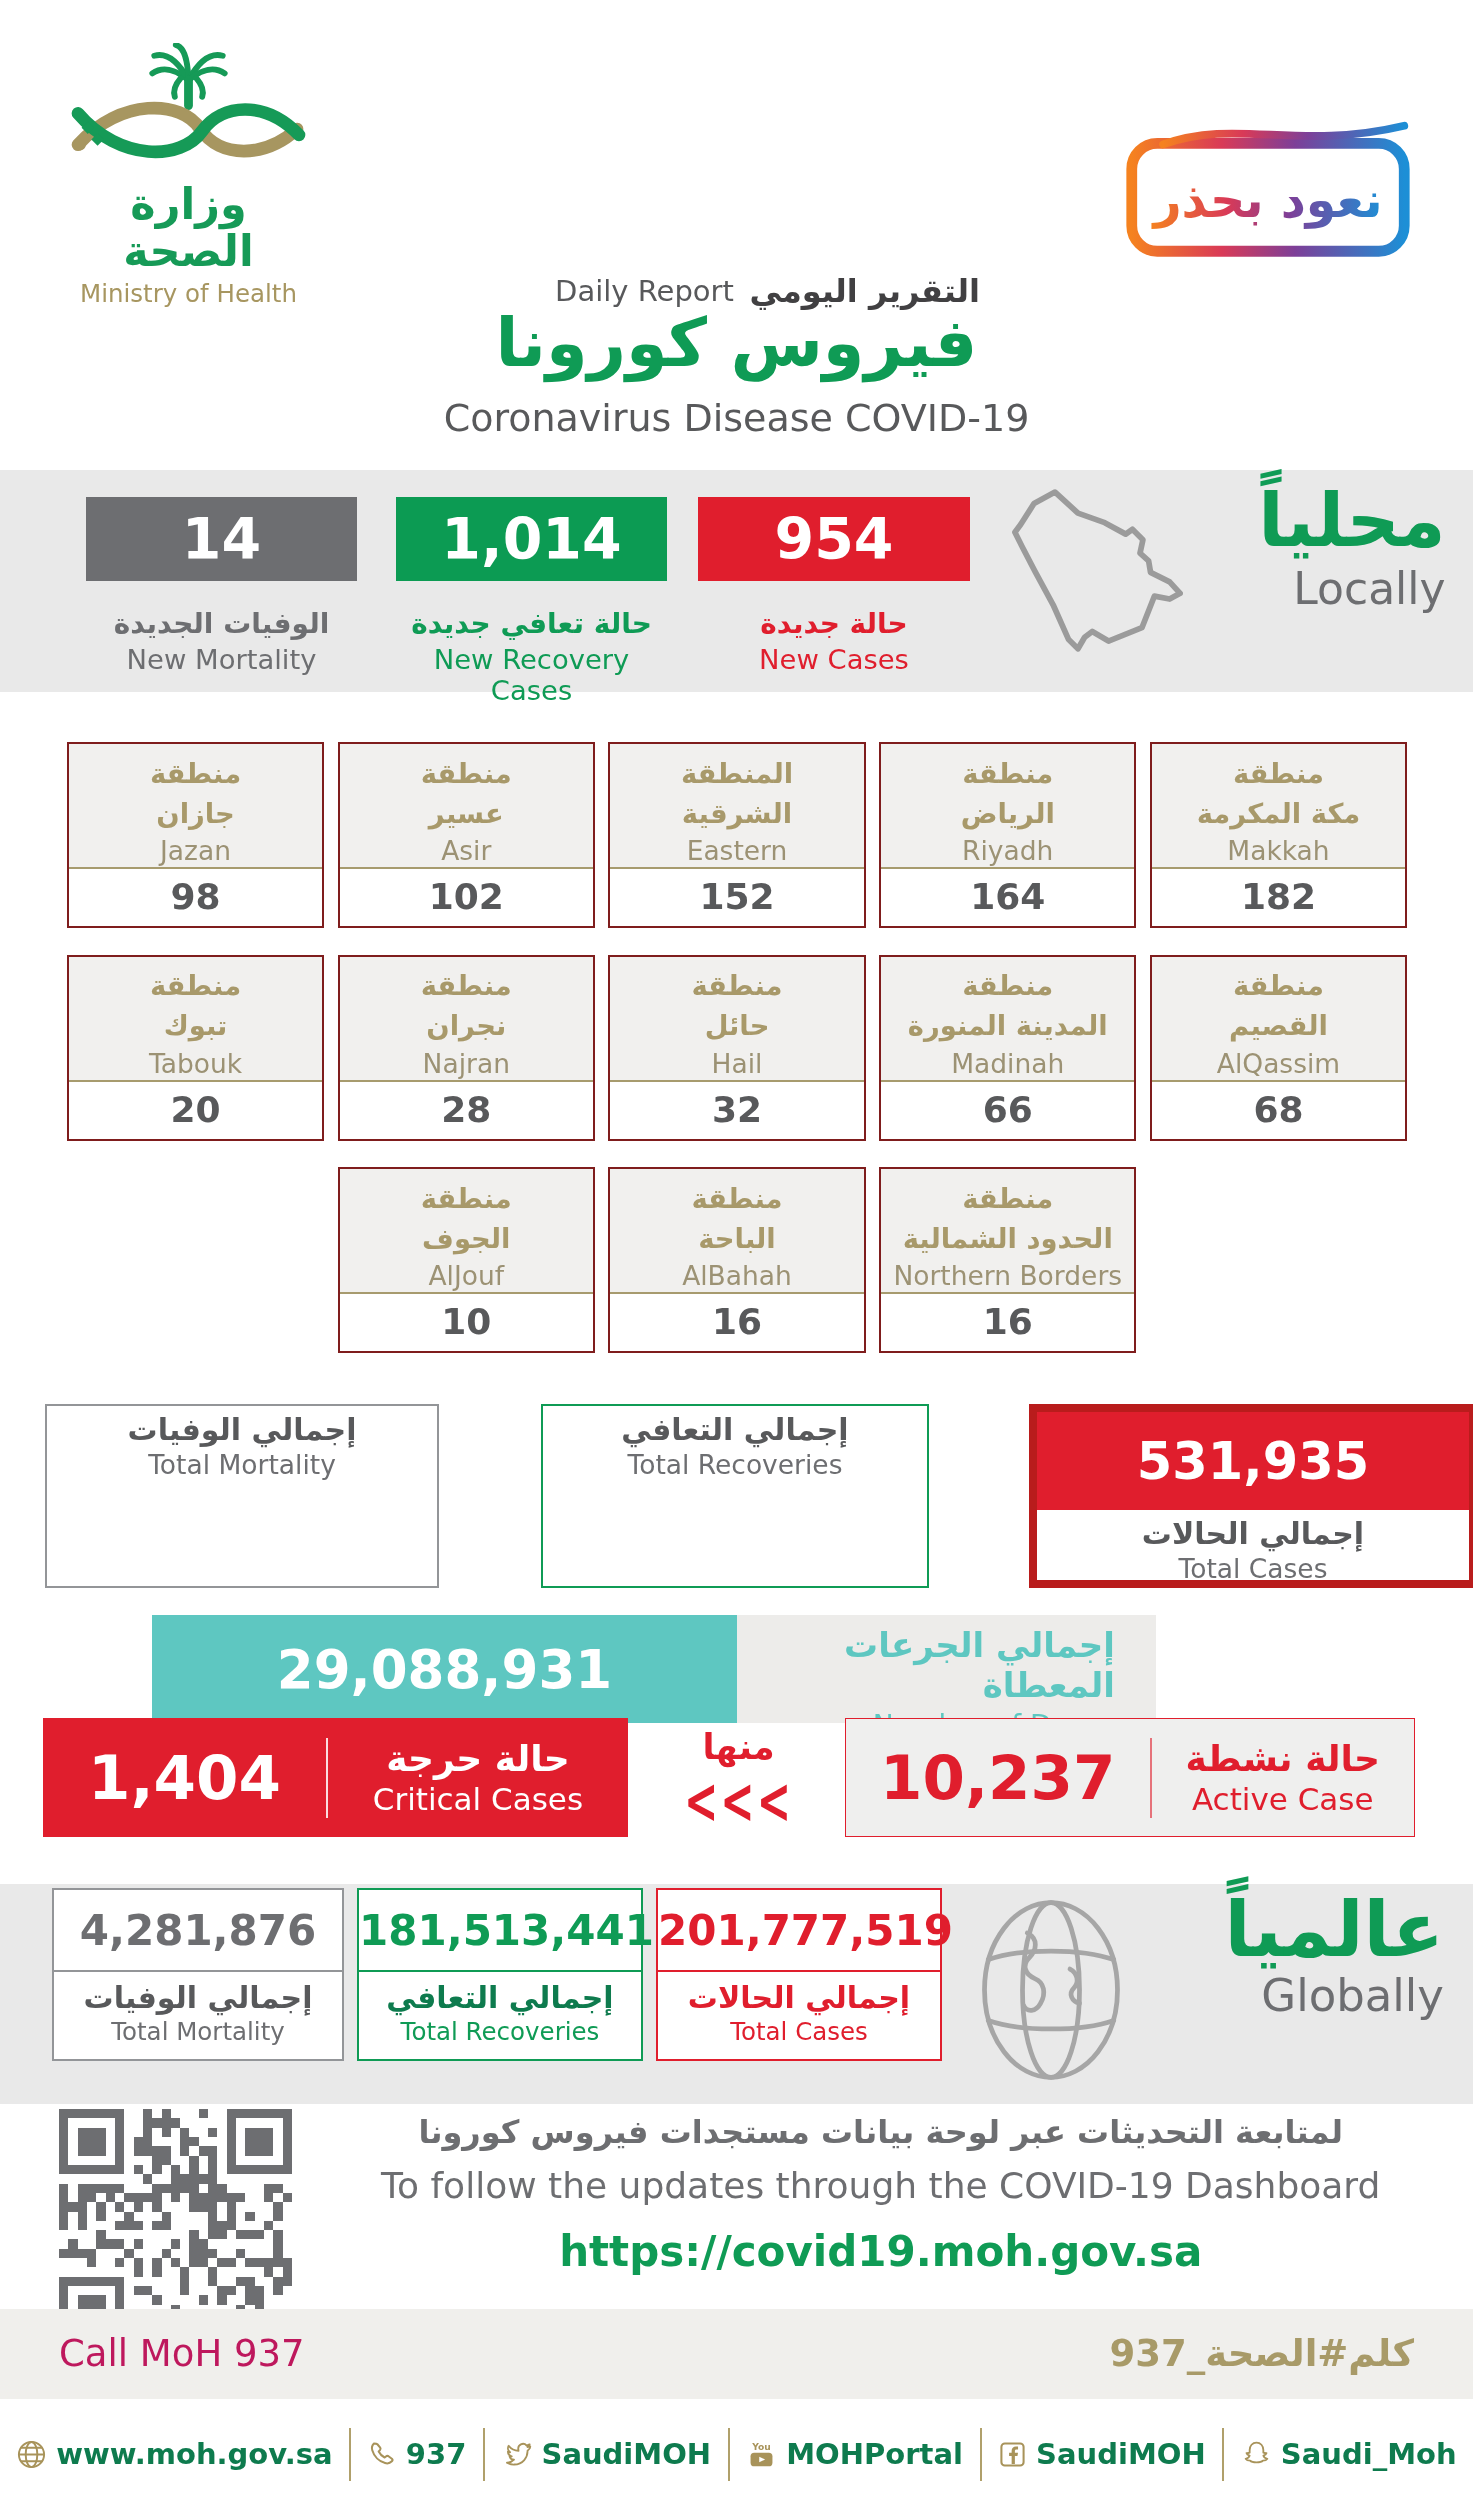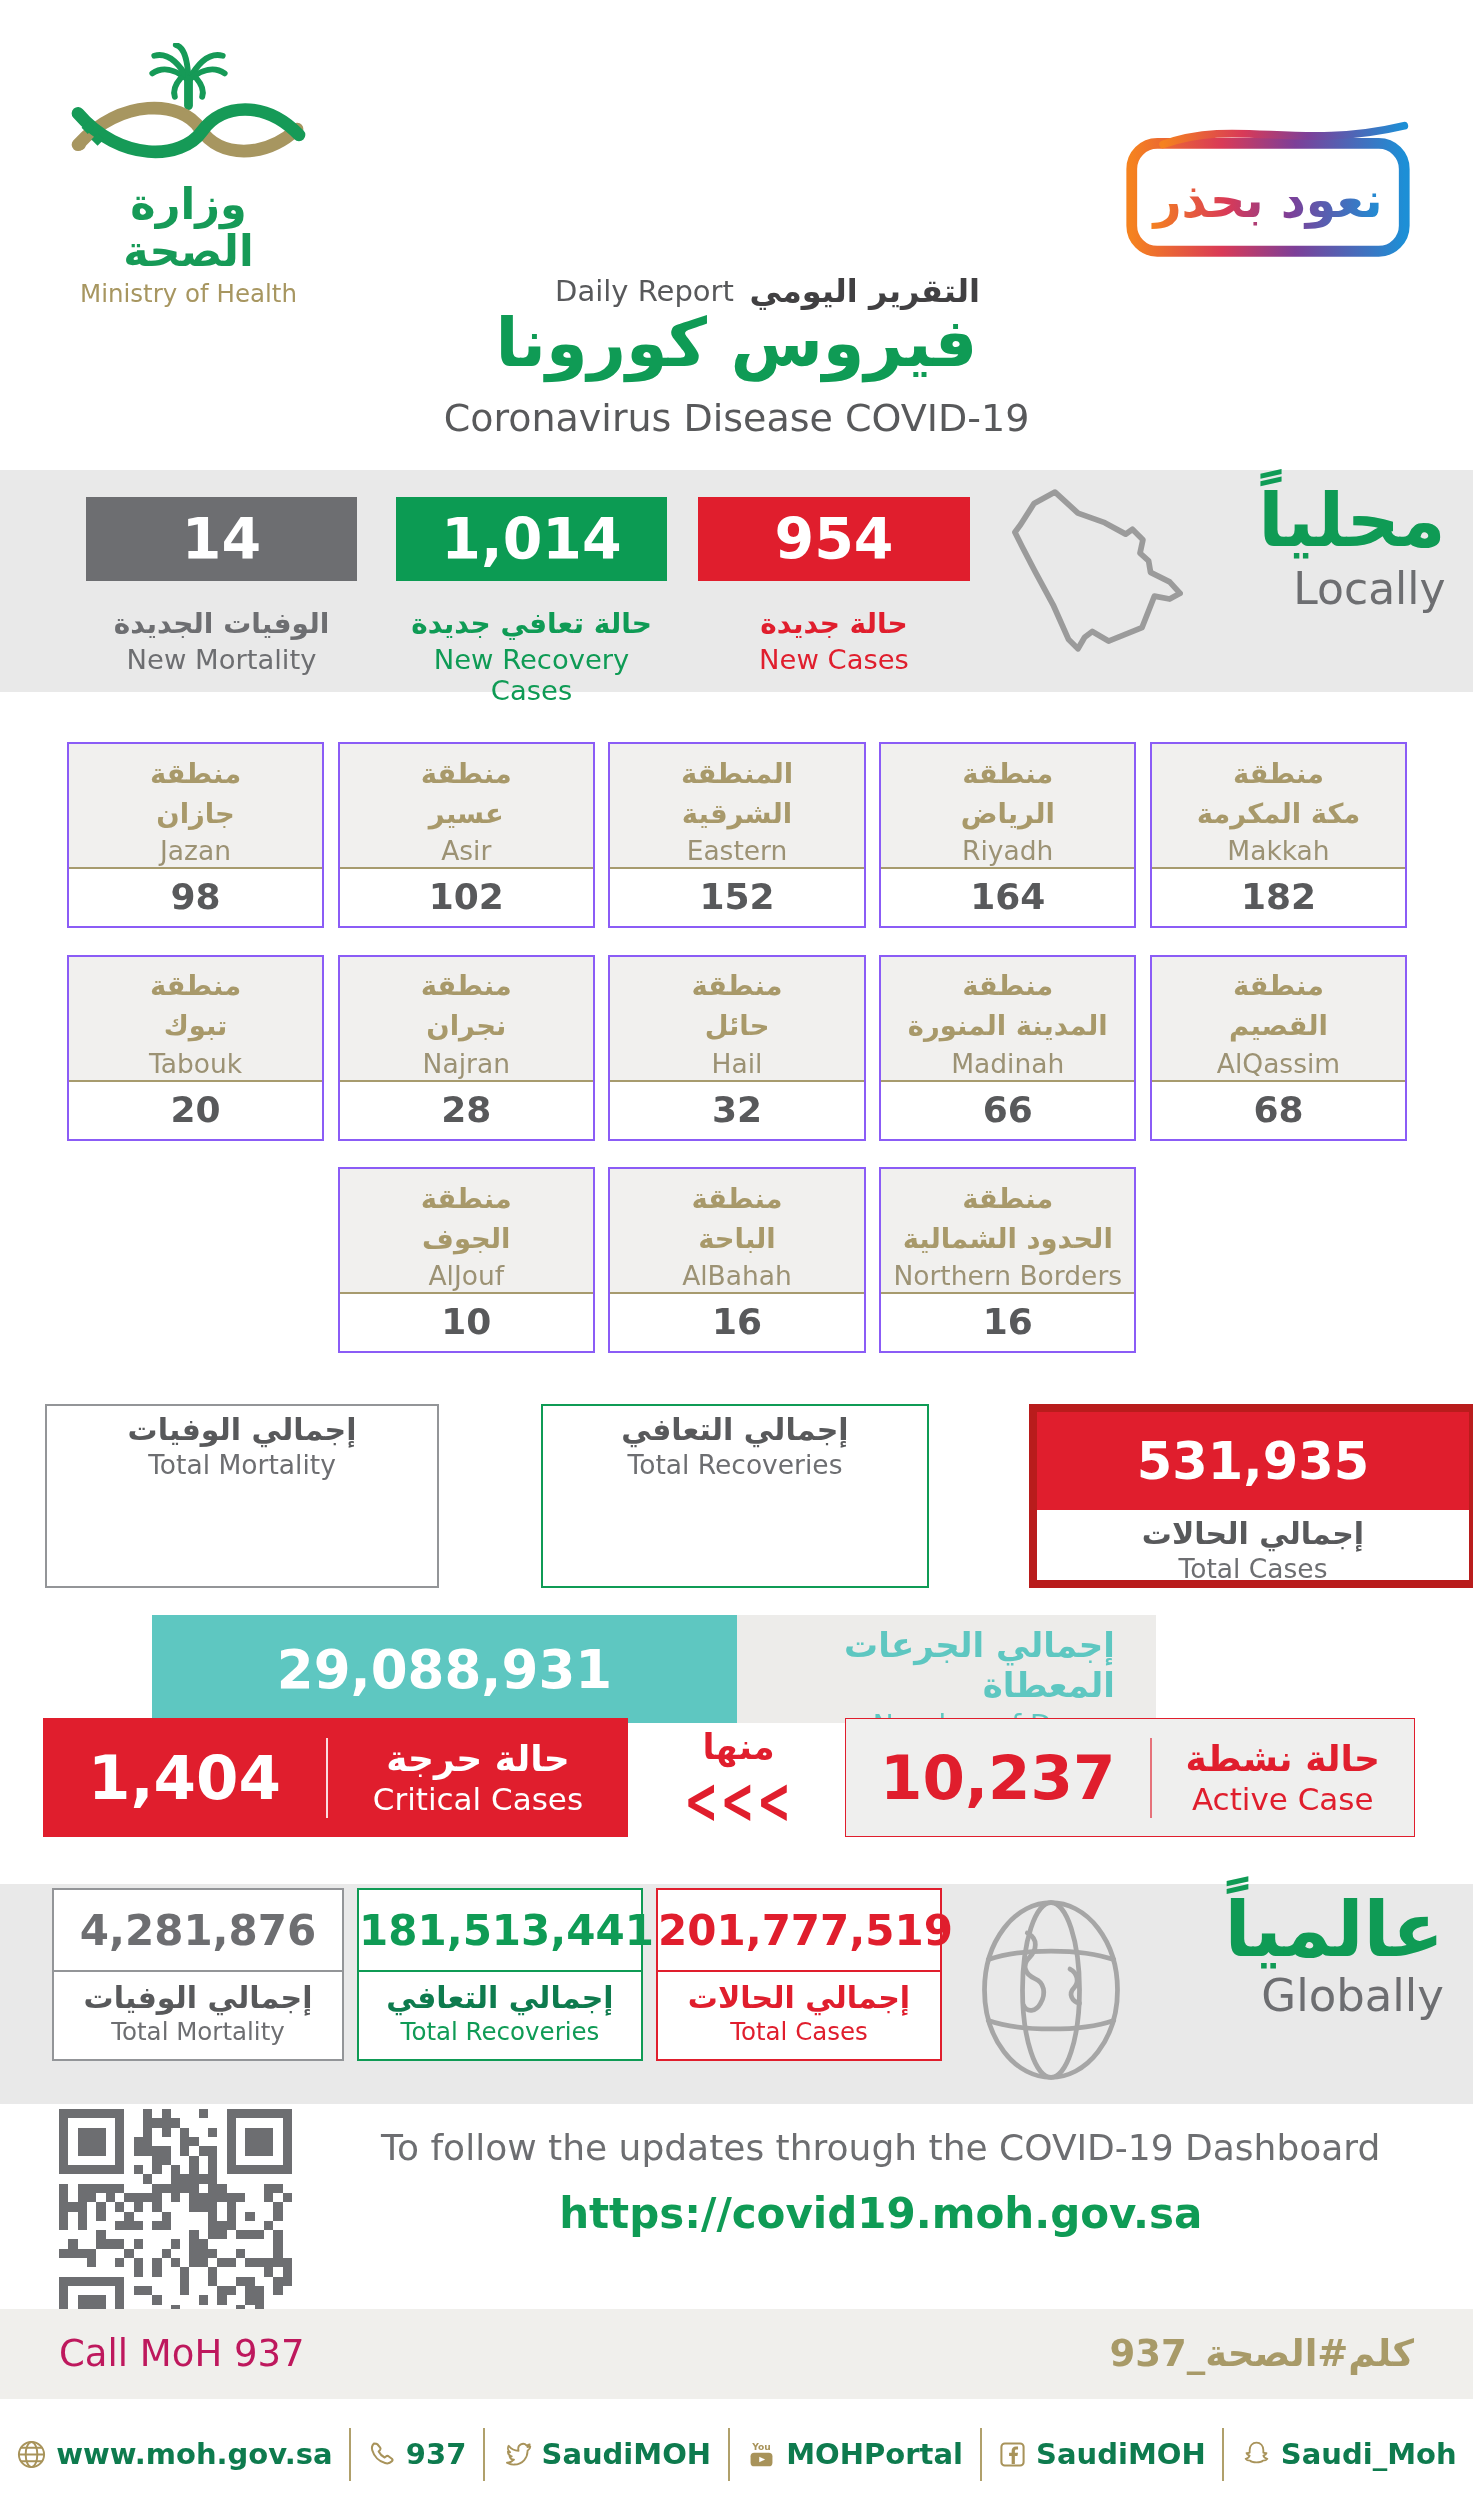--- a/index.html
+++ b/index.html
@@ -35,21 +35,21 @@
   .llab{position:absolute;text-align:center;font-weight:bold;font-size:28px;top:137px;}
   .llab2{position:absolute;text-align:center;font-size:27.4px;top:174px;}
   .c-gray{color:#6d6e71;} .c-green{color:#0f9b55;} .c-red{color:#e01e2d;}
   .map-sa{left:992px;top:5.9px;}
   .loc-head{right:27.4px;top:7.8px;text-align:right;}
   .loc-ar{font-size:74px;font-weight:bold;color:#0f9b55;line-height:1.15;}
   .loc-en{font-size:44px;color:#6d6e71;margin-top:0px;}
 
   
   .regions{left:67px;top:742px;width:1340px;display:grid;grid-template-columns:repeat(5,1fr);column-gap:13.7px;row-gap:26.5px;direction:rtl;}
-  .rcard{border:2px solid #8b5cf6;background:#fff;height:186px;}
+  .rcard{border:2px solid #7f1d1d;background:#fff;height:186px;}
   .rcard-top{height:125px;background:#f1f0ee;border-bottom:2px solid #a79b6e;text-align:center;padding-top:9.8px;}
   .rcard-ar{font-size:27.4px;font-weight:bold;color:#a8996a;line-height:1.45;}
   .rcard-en{font-size:26.5px;color:#9c9274;margin-top:2px;}
   .rcard-val{height:55px;line-height:55px;text-align:center;font-size:36px;font-weight:bold;color:#58595b;}
   .col2{grid-column:2/3;} .col3{grid-column:3/4;} .col4{grid-column:4/5;}
 
   
   .tbox{position:absolute;top:1404px;height:184px;background:#fff;}
   .tb1{left:45px;width:394px;border:2px solid #939598;}
   .tb2{left:541px;width:388px;border:2px solid #0f9b55;}
@@ -577,20 +577,21 @@
       <rect x="2" y="2" width="3" height="3" fill="#6d6e71"></rect>
       <rect x="18" y="0" width="7" height="7" fill="#6d6e71"></rect>
       <rect x="19" y="1" width="5" height="5" fill="#ffffff"></rect>
       <rect x="20" y="2" width="3" height="3" fill="#6d6e71"></rect>
       <rect x="0" y="18" width="7" height="7" fill="#6d6e71"></rect>
       <rect x="1" y="19" width="5" height="5" fill="#ffffff"></rect>
       <rect x="2" y="20" width="3" height="3" fill="#6d6e71"></rect>
     </svg>
 
   <div class="abs dash-texts">
+    <div class="dash-ar" dir="rtl">لمتابعة التحديثات عبر لوحة بيانات مستجدات فيروس كورونا</div>
     <div class="dash-en">To follow the updates through the COVID-19 Dashboard</div>
     <div class="dash-url">https://covid19.moh.gov.sa</div>
   </div>
 
   <div class="abs callbar">
     <div class="call-en">Call MoH 937</div>
     <div class="call-ar">كلم#الصحة_937</div>
   </div>
 
   <div class="abs footer">

